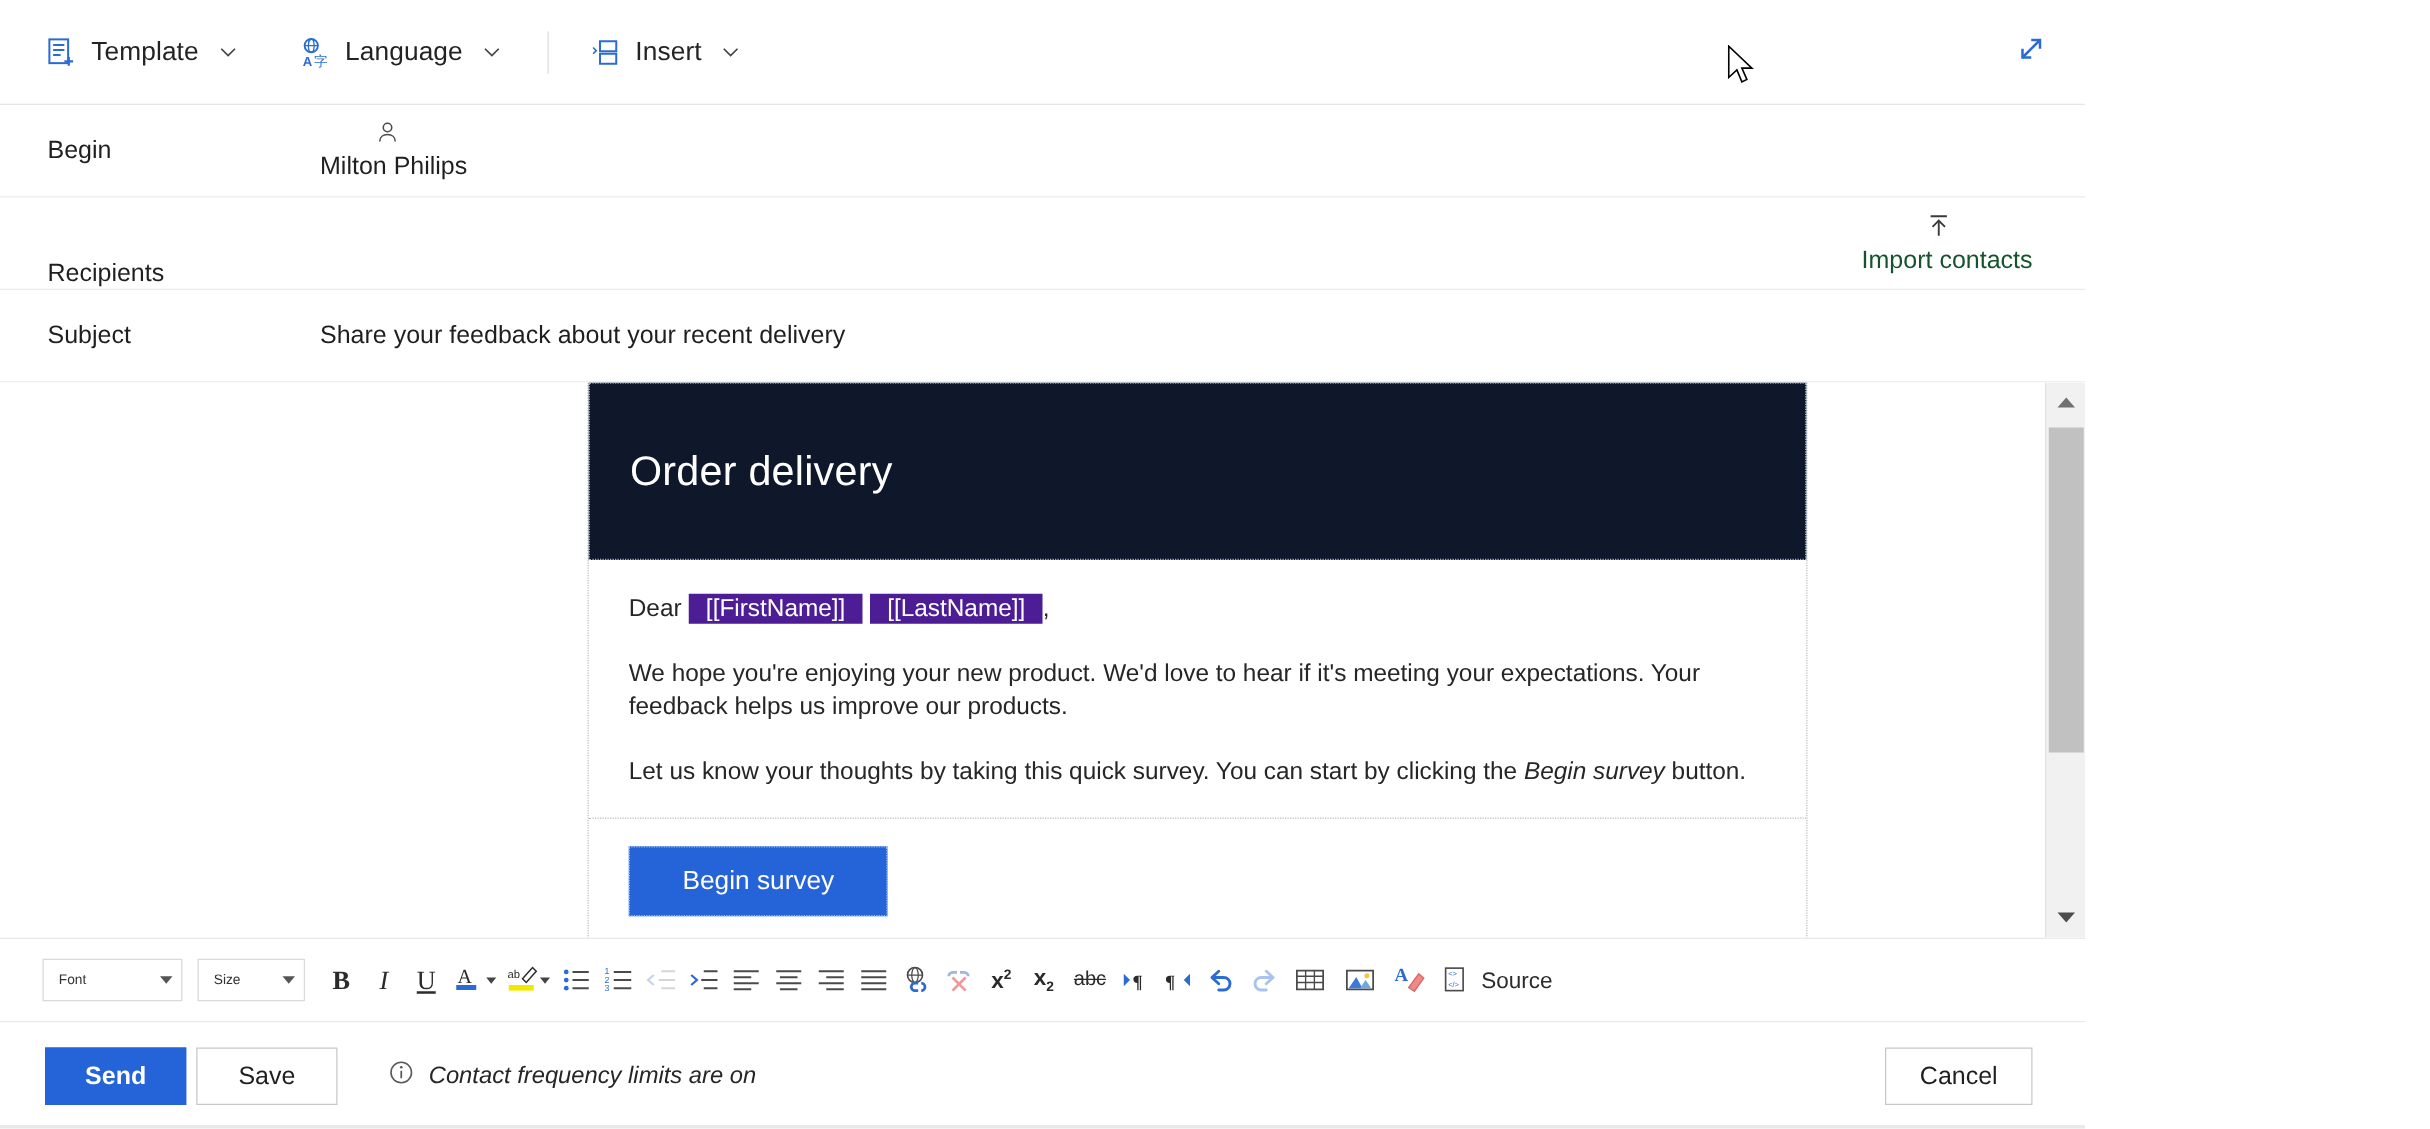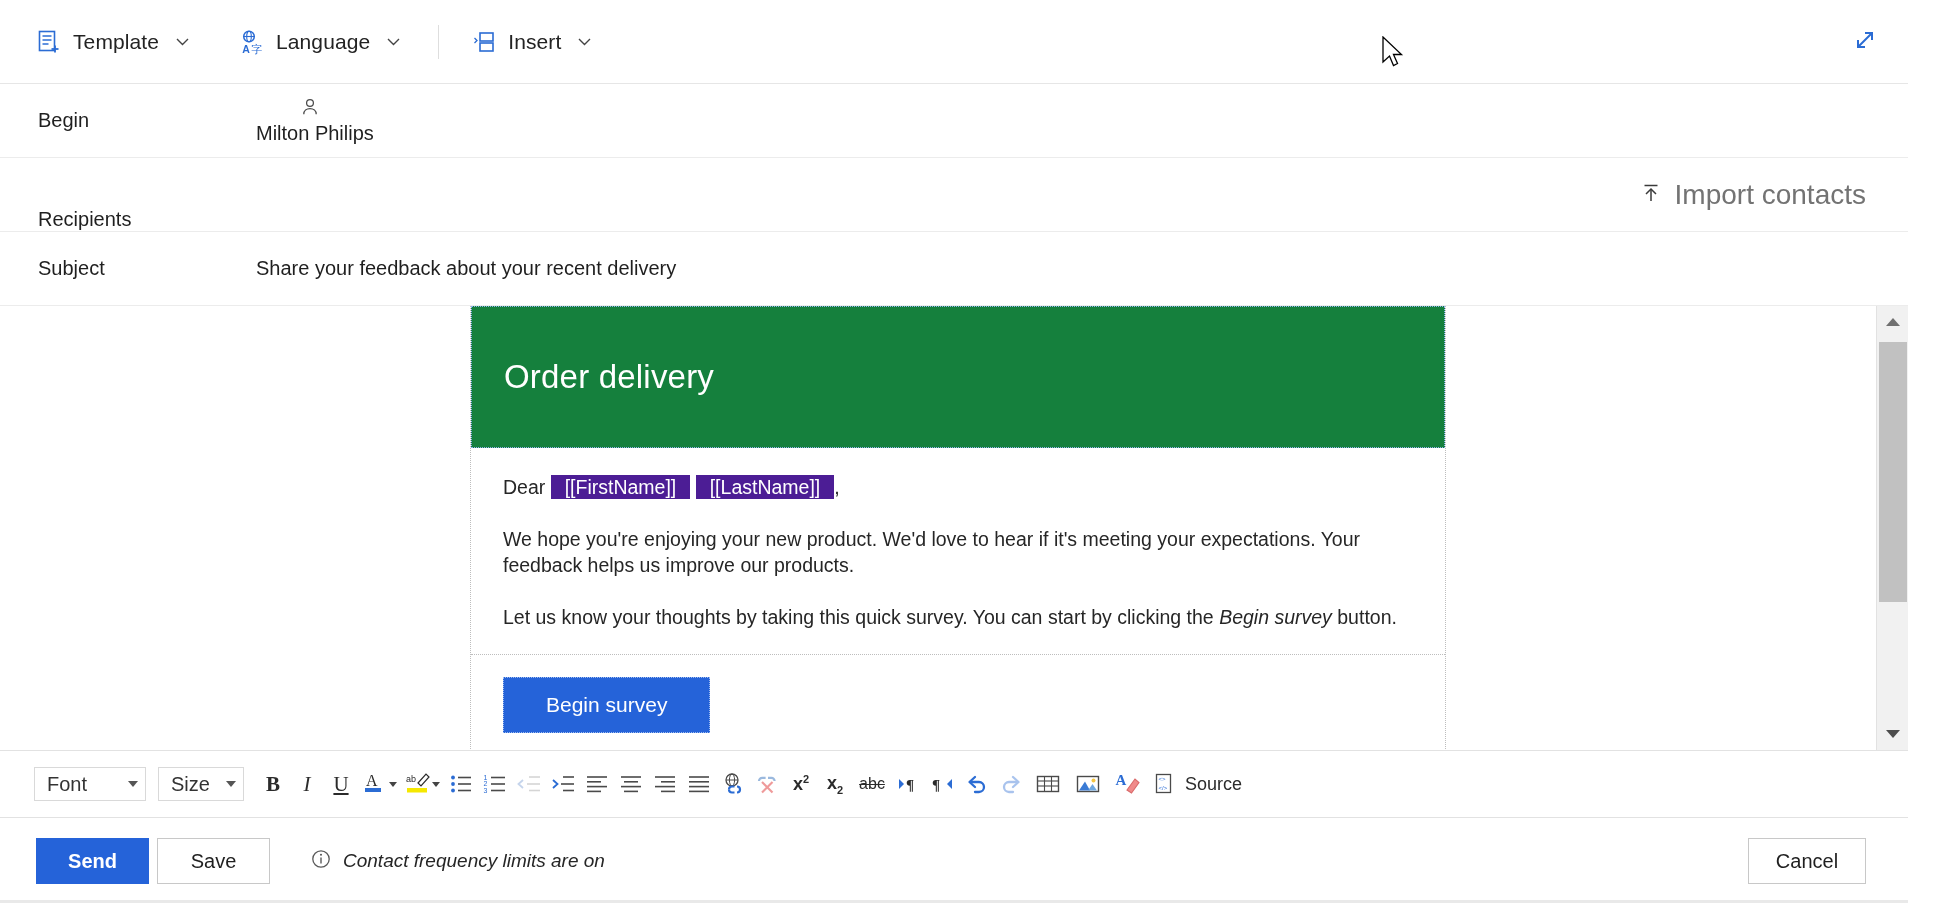--- a/index.html
+++ b/index.html
@@ -5,21 +5,21 @@
   * { box-sizing: border-box; }
   html, body {
     margin: 0; padding: 0;
     width: 1944px; height: 903px;
     background: #ffffff;
     font-family: "Liberation Sans", sans-serif;
     overflow: hidden;
   }
   #app {
     position: relative;
-    width: 1908px; height: 903px;
+    width: 1668px; height: 903px;
     background: #fff;
     display: flex;
     flex-direction: column;
   }
 
   
   .cmdbar {
     height: 84px;
     flex: 0 0 84px;
     border-bottom: 1px solid #e6e6e6;
@@ -82,21 +82,21 @@
     display: flex;
     align-items: center;
     flex-direction: column;
   }
   .field-value .person-ico { margin-right: 10px; display: block; }
   .import-contacts {
     position: absolute;
     right: 42px; top: 50%;
     transform: translateY(-50%);
     display: flex; align-items: center;
-    font-size: 28px; color: #737373;
+    font-size: 20px; color: #14532d; flex-direction: column;
   }
   .import-contacts .upl { margin-right: 13px; display: block; }
 
   
   .canvas-wrap {
     flex: 1 1 auto;
     position: relative;
     background: #ffffff;
     overflow: hidden;
     display: flex;
@@ -107,21 +107,21 @@
     overflow: hidden;
   }
   .email {
     position: absolute;
     left: 470px; top: 0;
     width: 976px;
     border-left: 1px dotted #bdbdbd;
     border-right: 1px dotted #bdbdbd;
   }
   .email-banner {
-    background: #15803d;
+    background: #0f172a;
     height: 142px;
     display: flex;
     align-items: center;
     padding-left: 32px;
     border: 1px dotted #8fb2ef;
   }
   .email-banner .ttl {
     color: #ffffff;
     font-size: 33px;
     font-weight: 400;
@@ -189,21 +189,21 @@
     gap: 0px;
   }
   .rtb .combo {
     height: 34px;
     min-width: 112px;
     border: 1px solid #d9d9d9;
     background: #fff;
     display: flex; align-items: center;
     justify-content: space-between;
     padding: 0 7px 0 12px;
-    font-size: 20px;
+    font-size: 11px;
     color: #333;
     margin-right: 12px;
   }
   .rtb .combo .cb-caret {
     width: 0; height: 0;
     border-left: 5px solid transparent;
     border-right: 5px solid transparent;
     border-top: 6px solid #555;
     margin-left: 14px;
   }

